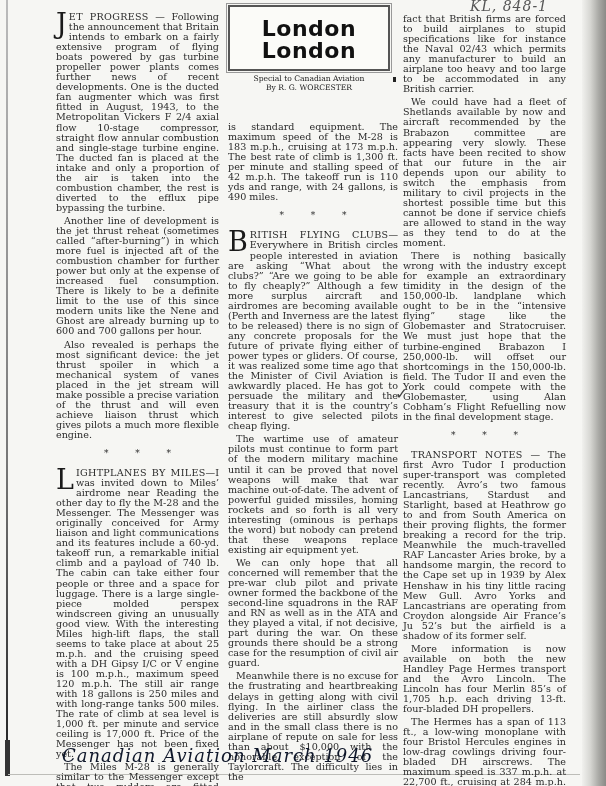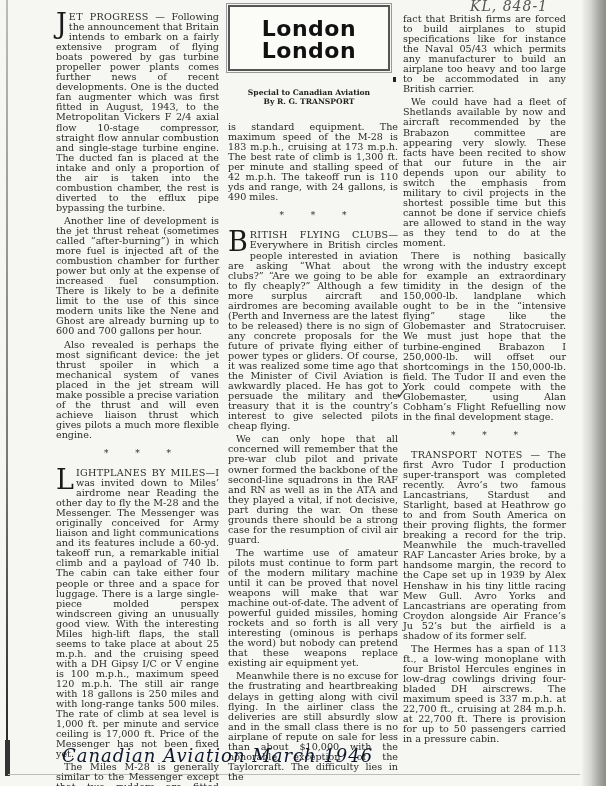--- a/index.html
+++ b/index.html
@@ -43,21 +43,21 @@
   .header-box {
     position: absolute; left: 228px; top: 5px; width: 162px; height: 66px;
     border: 2px solid #555; outline: 1px solid #999; outline-offset: 1px;
     background: #fbfbf8; text-align: center; box-sizing: border-box;
   }
   .title-line {
     font-family: "DejaVu Sans", sans-serif; font-weight: bold;
     font-size: 22px; line-height: 22px; color: #111; letter-spacing: 0.5px;
   }
   .title-wrap { margin-top: 11px; }
-  .subtitle { font-size: 7.6px; font-weight: bold; margin-top: 26px; line-height: 9px; color:#222; }
+  .subtitle { font-size: 7.6px; font-weight: normal; margin-top: 12px; line-height: 9px; color:#222; }
   .box-mark { position: absolute; right: -8px; top: 70px; width: 3px; height: 5px; background: #222; }
   .handnote {
     position: absolute; font-family: "DejaVu Serif", serif; font-style: italic;
     color: #555; font-weight: normal;
   }
   #ref { left: 470px; top: -2px; font-size: 14px; letter-spacing: 1px; }
   #sig { left: 62px; top: 745px; font-size: 18px; letter-spacing: 1px; color:#0f172a; }
   .check-mark { position: absolute; left: 395px; top: 384px; font-size: 16px; color:#444; }
 </style>
 </head>
@@ -87,45 +87,46 @@
   </div>
 </div>
 
 <div class="header-box">
   <div class="title-wrap">
     <div class="title-line">London</div>
     <div class="title-line">London</div>
   </div>
   <div class="subtitle">
     <div>Special to Canadian Aviation</div>
-    <div>By R. G. TRANSPORT</div>
+    <div>By R. G. WORCESTER</div>
   </div>
   <div class="box-mark"></div>
 </div>
 
 <div class="col" id="col2">
   <p class="lead">is standard equipment. The maximum speed of the M-28 is 183 m.p.h., cruising at 173 m.p.h. The best rate of climb is 1,300 ft. per minute and stalling speed of 42 m.p.h. The takeoff run is 110 yds and range, with 24 gallons, is 490 miles.</p>
   <div class="dots">* * *</div>
   <div>
     <p class="lead">
       <span class="dropcap">B</span><span class="kicker">RITISH FLYING CLUBS</span><span>—Everywhere in British circles people interested in aviation are asking “What about the clubs?” “Are we going to be able to fly cheaply?” Although a few more surplus aircraft and airdromes are becoming available (Perth and Inverness are the latest to be released) there is no sign of any concrete proposals for the future of private flying either of power types or gliders. Of course, it was realized some time ago that the Minister of Civil Aviation is awkwardly placed. He has got to persuade the military and the treasury that it is the country’s interest to give selected pilots cheap flying.</span>
     </p>
+    <p>The wartime use of amateur pilots must continue to form part of the modern military machine until it can be proved that novel weapons will make that war machine out-of-date. The advent of powerful guided missiles, homing rockets and so forth is all very interesting (ominous is perhaps the word) but nobody can pretend that these weapons replace existing air equipment yet.</p>
     <p>We can only hope that all concerned will remember that the pre-war club pilot and private owner formed the backbone of the second-line squadrons in the RAF and RN as well as in the ATA and they played a vital, if not decisive, part during the war. On these grounds there should be a strong case for the resumption of civil air guard.</p>
-    <p>The wartime use of amateur pilots must continue to form part of the modern military machine until it can be proved that novel weapons will make that war machine out-of-date. The advent of powerful guided missiles, homing rockets and so forth is all very interesting (ominous is perhaps the word) but nobody can pretend that these weapons replace existing air equipment yet.</p>
     <p>Meanwhile there is no excuse for the frustrating and heartbreaking delays in getting along with civil flying. In the airliner class the deliveries are still absurdly slow and in the small class there is no airplane of repute on sale for less than about $10,000 with the honorable exception of the Taylorcraft. The difficulty lies in the</p>
   </div>
 </div>
 
 <div class="col" id="col3">
-  <p class="lead">fact that British firms are forced to build airplanes to stupid specifications like for instance the Naval 05/43 which permits any manufacturer to build an airplane too heavy and too large to be accommodated in any British carrier.</p>
+  <p class="lead">fact that British firms are forced to build airplanes to stupid specifications like for instance the Naval 02/43 which permits any manufacturer to build an airplane too heavy and too large to be accommodated in any British carrier.</p>
   <p>We could have had a fleet of Shetlands available by now and aircraft recommended by the Brabazon committee are appearing very slowly. These facts have been recited to show that our future in the air depends upon our ability to switch the emphasis from military to civil projects in the shortest possible time but this cannot be done if service chiefs are allowed to stand in the way as they tend to do at the moment.</p>
   <p>There is nothing basically wrong with the industry except for example an extraordinary timidity in the design of the 150,000-lb. landplane which ought to be in the “intensive flying” stage like the Globemaster and Stratocruiser. We must just hope that the turbine-engined Brabazon I 250,000-lb. will offset our shortcomings in the 150,000-lb. field. The Tudor II and even the York could compete with the Globemaster, using Alan Cobham’s Flight Refuelling now in the final development stage.</p>
   <div class="dots">* * *</div>
   <div>
     <p>
       <span class="kicker">TRANSPORT NOTES</span><span> — The first Avro Tudor I production super-transport was completed recently. Avro’s two famous Lancastrians, Stardust and Starlight, based at Heathrow go to and from South America on their proving flights, the former breaking a record for the trip. Meanwhile the much-travelled RAF Lancaster Aries broke, by a handsome margin, the record to the Cape set up in 1939 by Alex Henshaw in his tiny little racing Mew Gull. Avro Yorks and Lancastrians are operating from Croydon alongside Air France’s Ju 52’s but the airfield is a shadow of its former self.</span>
     </p>
+    <p>More information is now available on both the new Handley Page Hermes transport and the Avro Lincoln. The Lincoln has four Merlin 85’s of 1,705 h.p. each driving 13-ft. four-bladed DH propellers.</p>
     <p>The Hermes has a span of 113 ft., a low-wing monoplane with four Bristol Hercules engines in low-drag cowlings driving four-bladed DH airscrews. The maximum speed is 337 m.p.h. at 22,700 ft., cruising at 284 m.p.h. at 22,700 ft. There is provision for up to 50 passengers carried in a pressure cabin.</p>
   </div>
 </div>
 
 <div class="check-mark">✓</div>
 <div class="handnote" id="sig">Canadian Aviation   March 1946</div>
 
 </body></html>

